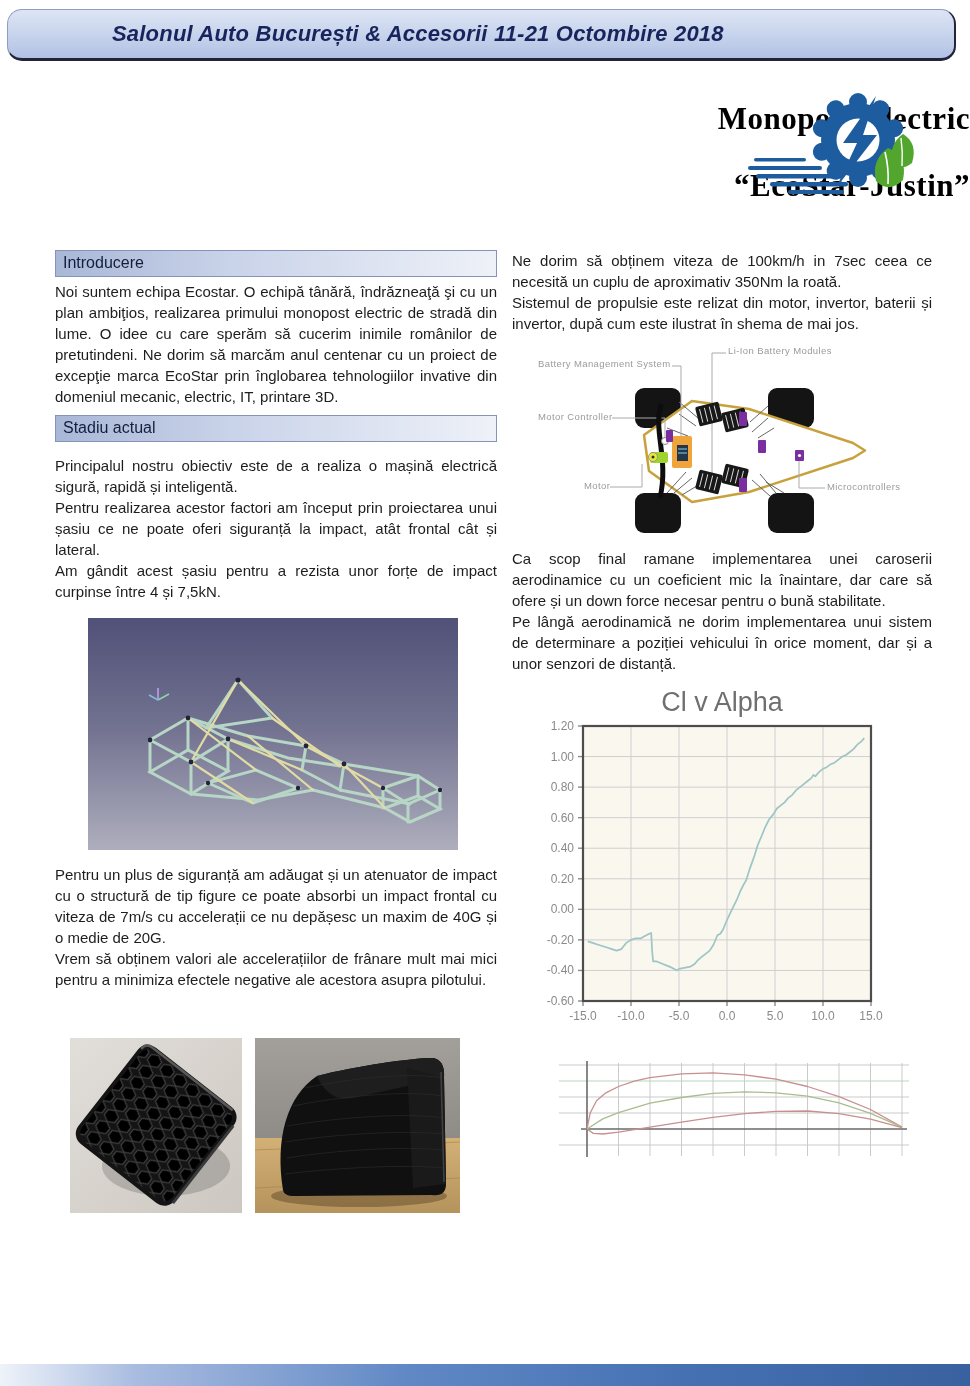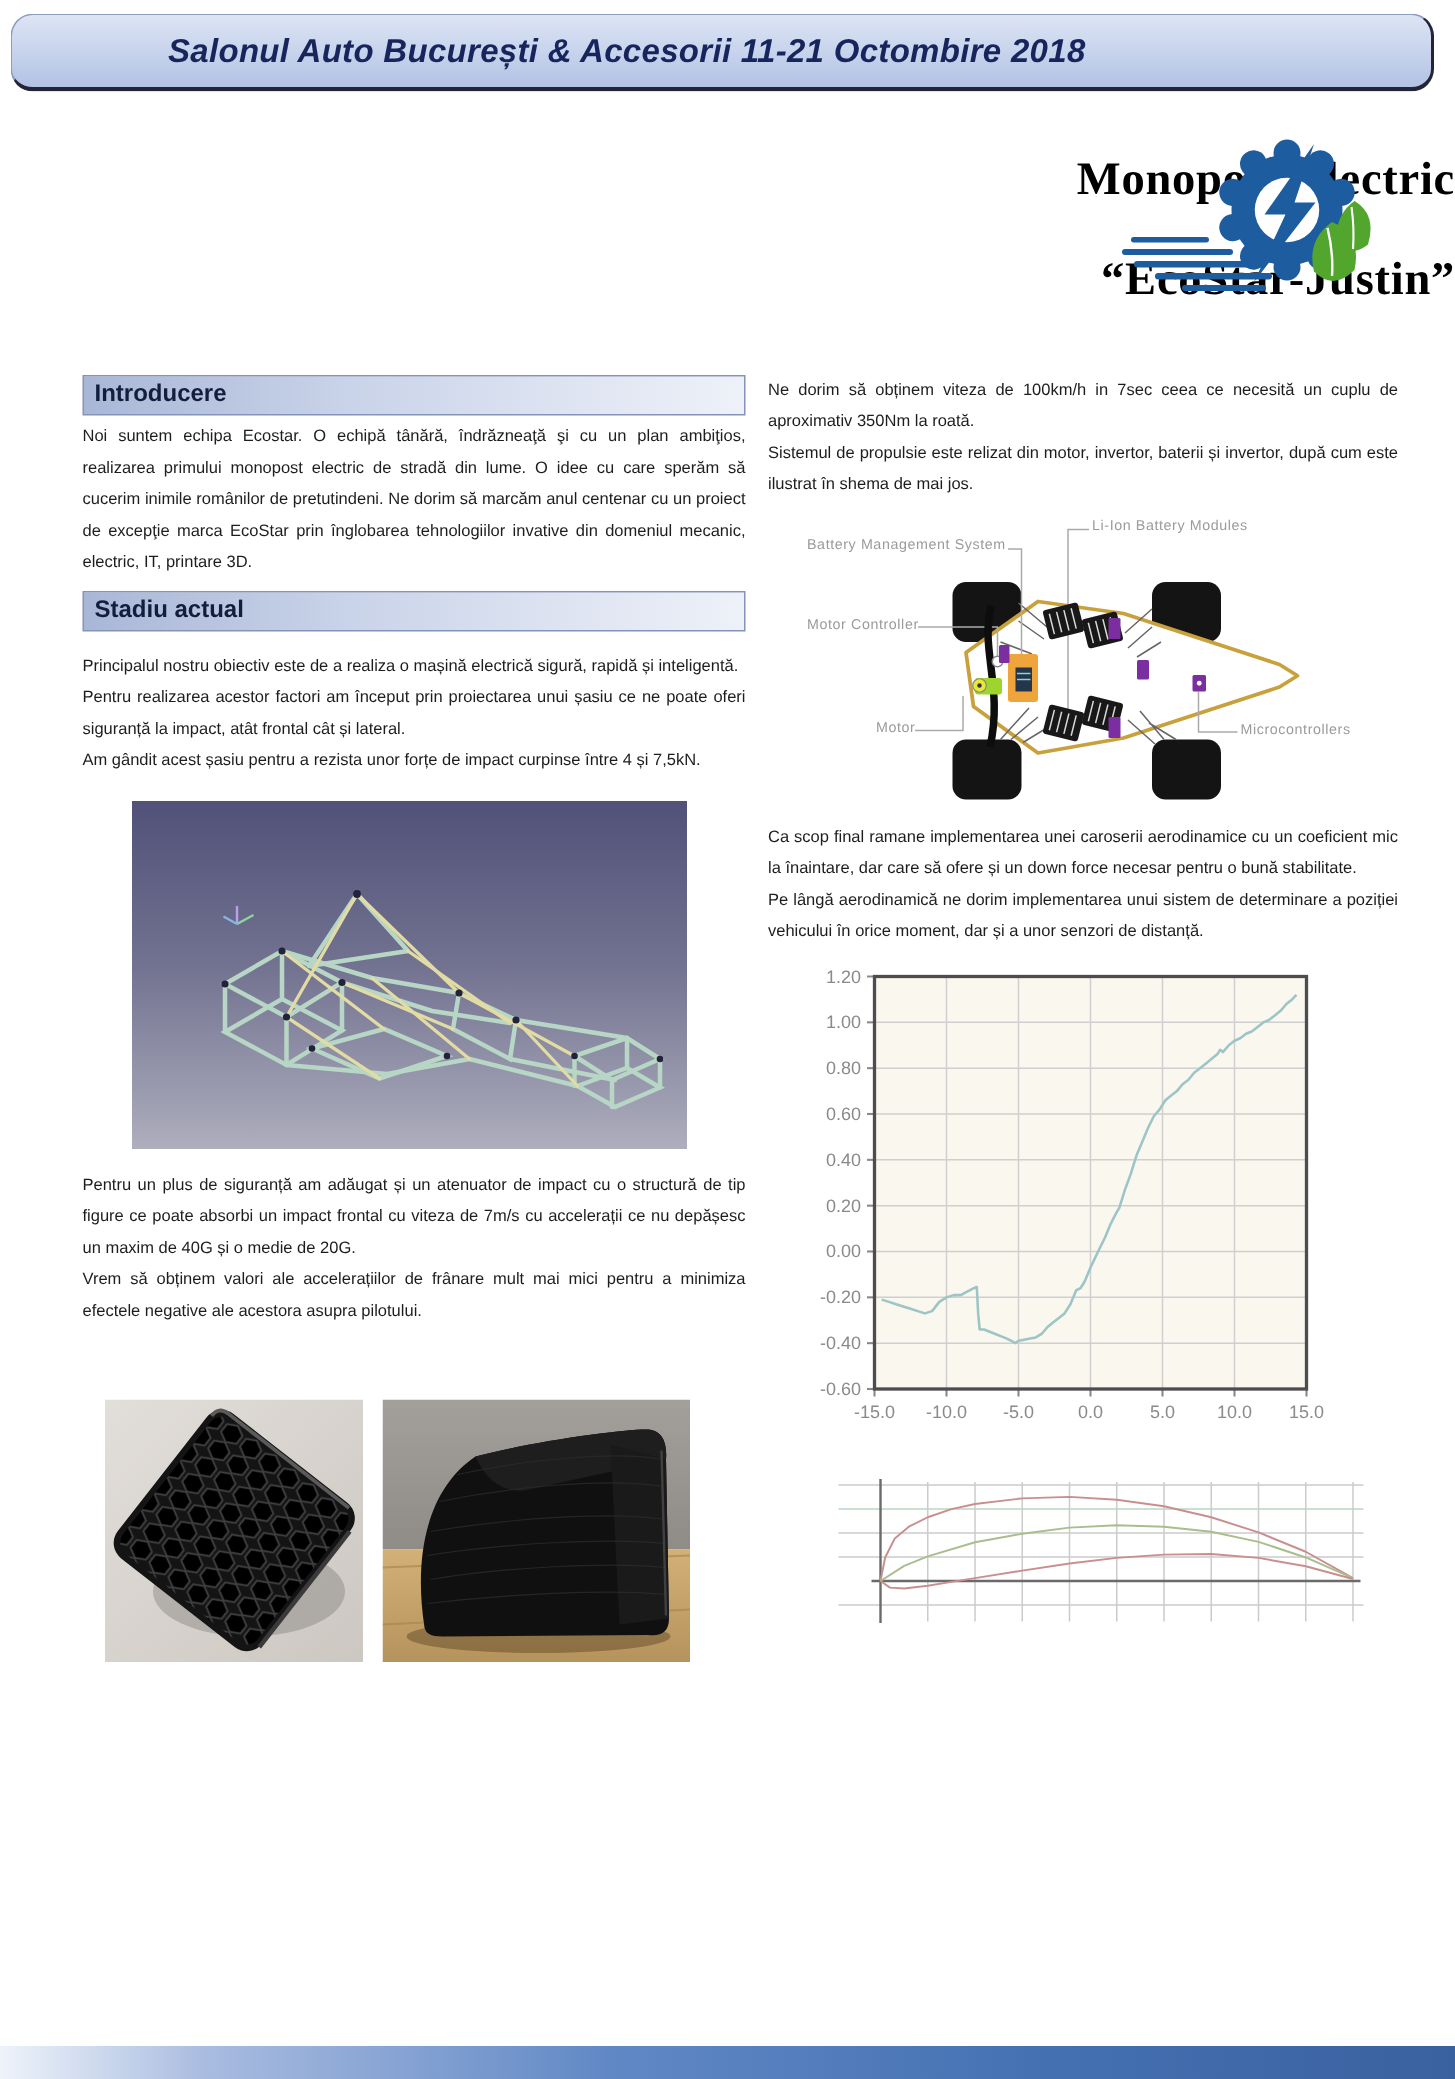--- a/index.html
+++ b/index.html
@@ -20,22 +20,22 @@
   .title-block .t2{font-size:31px;line-height:40px;letter-spacing:.5px;margin-top:28px;}
 
   .logo{position:absolute;left:746px;top:84px;width:184px;height:122px;}
 
   
   .col-left{position:absolute;left:55px;top:250px;width:442px;}
   .col-right{position:absolute;left:512px;top:250px;width:420px;}
 
   .sec-head{box-sizing:border-box;height:27px;padding:3px 0 16px 7px;margin:0;
             background:linear-gradient(90deg,#a9b7d7 0%,#c9d3e9 40%,#eef1f8 100%);
-            border:1px solid #8593b8;font-weight:bold;font-size:16px;color:#141e3c;}
-  p.body{font-size:11px;line-height:21px;text-align:justify;margin:0;color:#1d1d1d;}
+            border:1px solid #8593b8;font-weight:normal;font-size:16px;color:#141e3c;}
+  p.body{font-size:15px;line-height:21px;text-align:justify;margin:0;color:#1d1d1d;}
   .mt8{margin-top:8px}.mt10{margin-top:10px}.mt13{margin-top:13px}
 
   .chassis-fig{margin:16px 0 0 33px;width:370px;height:232px;}
   .safety-block{margin-top:14px;}
   .photos{margin:48px 0 0 15px;display:flex;gap:13px;}
   .photo{width:172px;height:175px;}
   .photo.p2{width:205px;height:175px;}
 
   
   .car-diagram{position:relative;margin-top:6px;width:418px;height:198px;background:#fff;}
@@ -311,20 +311,21 @@
       <div class="diag-label" style="left:72px;top:140px">Motor</div>
       <div class="diag-label" style="left:315px;top:141px">Microcontrollers</div>
     </div>
 
     <div class="mt10">
       <p class="body">Ca scop final ramane implementarea unei caroserii aerodinamice cu un coeficient mic la înaintare, dar care să ofere și un down force necesar pentru o bună stabilitate.</p>
       <p class="body">Pe lângă aerodinamică ne dorim implementarea unui sistem de determinare a poziției vehicului în orice moment, dar și a unor senzori de distanță.</p>
     </div>
 
     <div class="chart-block">
+      <div class="chart-title">Cl v Alpha</div>
       <svg id="cl-svg" class="chart-svg" width="406" height="305">
           <rect x="57" y="6" width="288" height="275" fill="#f9f7ee"></rect>
           <line x1="57" y1="6" x2="345" y2="6" stroke="#cfcfcf" stroke-width="1"></line>
           <line x1="52" y1="6" x2="57" y2="6" stroke="#8a8a8a" stroke-width="1.4"></line>
           <text x="48" y="10" text-anchor="end" font-size="12" font-family="Liberation Sans, sans-serif" fill="#8a8a8a">1.20</text>
           <line x1="57" y1="36.55555555555555" x2="345" y2="36.55555555555555" stroke="#cfcfcf" stroke-width="1"></line>
           <line x1="52" y1="36.55555555555555" x2="57" y2="36.55555555555555" stroke="#8a8a8a" stroke-width="1.4"></line>
           <text x="48" y="40.55555555555555" text-anchor="end" font-size="12" font-family="Liberation Sans, sans-serif" fill="#8a8a8a">1.00</text>
           <line x1="57" y1="67.1111111111111" x2="345" y2="67.1111111111111" stroke="#cfcfcf" stroke-width="1"></line>
           <line x1="52" y1="67.1111111111111" x2="57" y2="67.1111111111111" stroke="#8a8a8a" stroke-width="1.4"></line>

